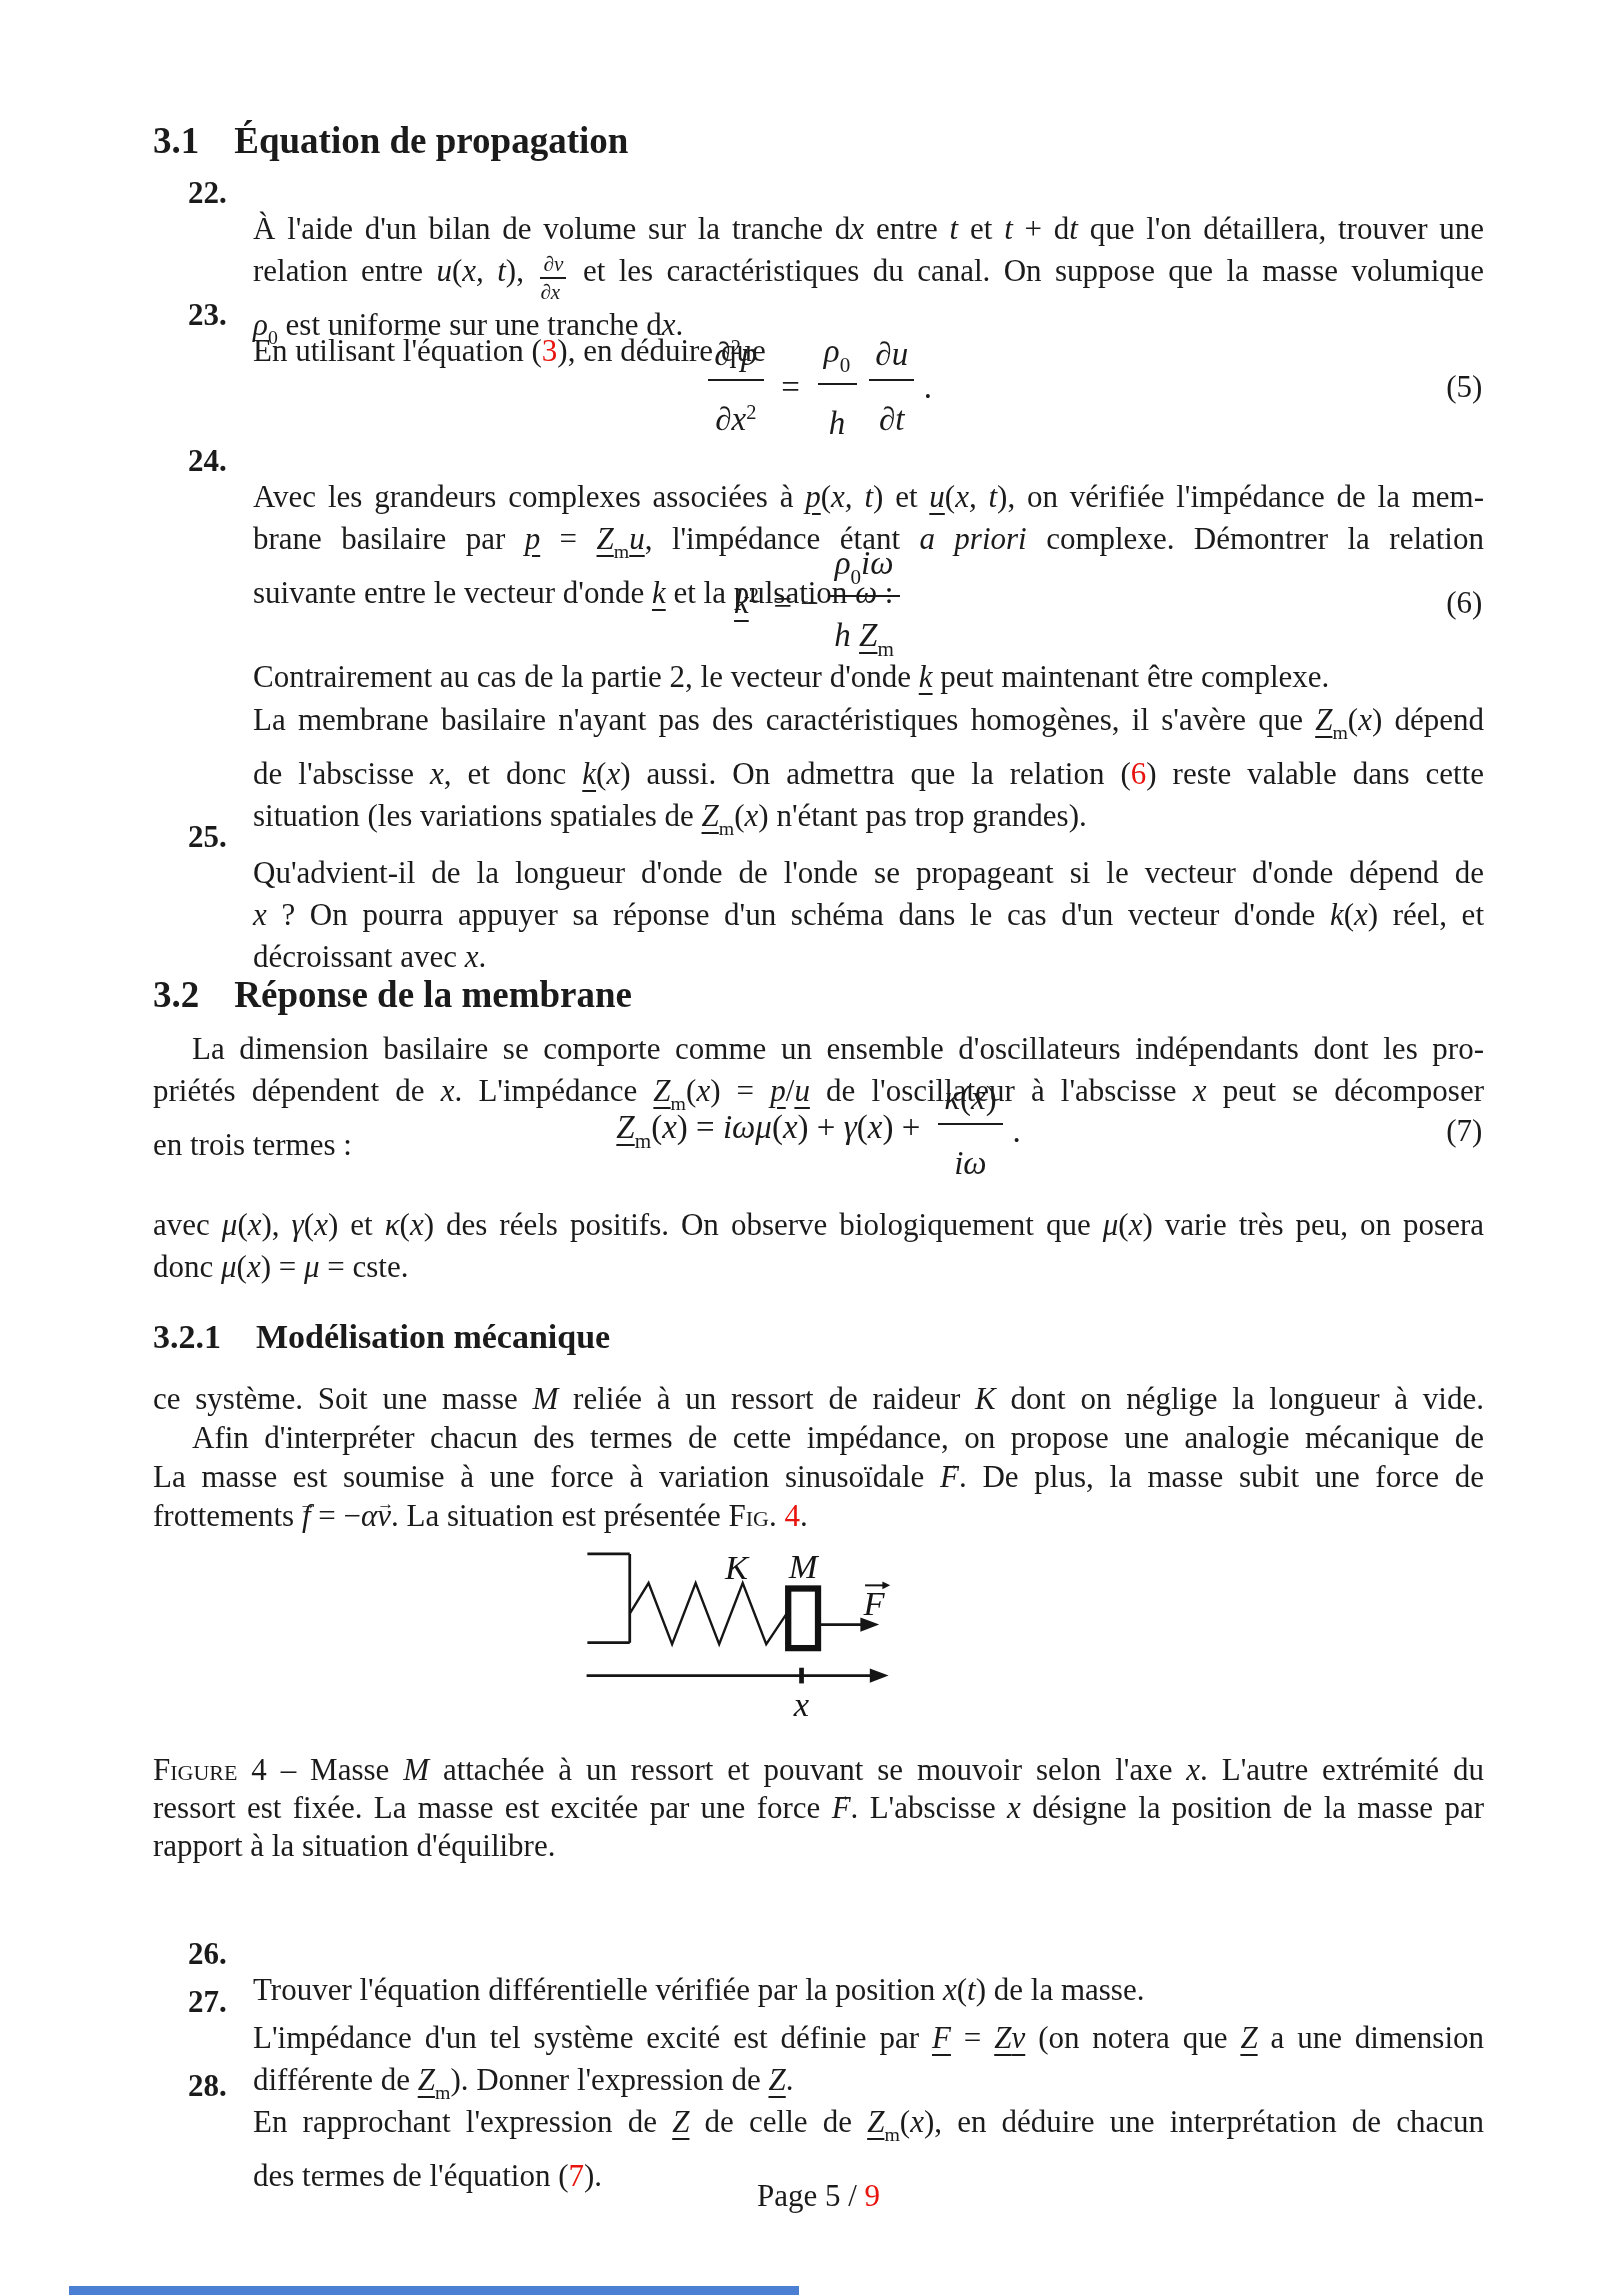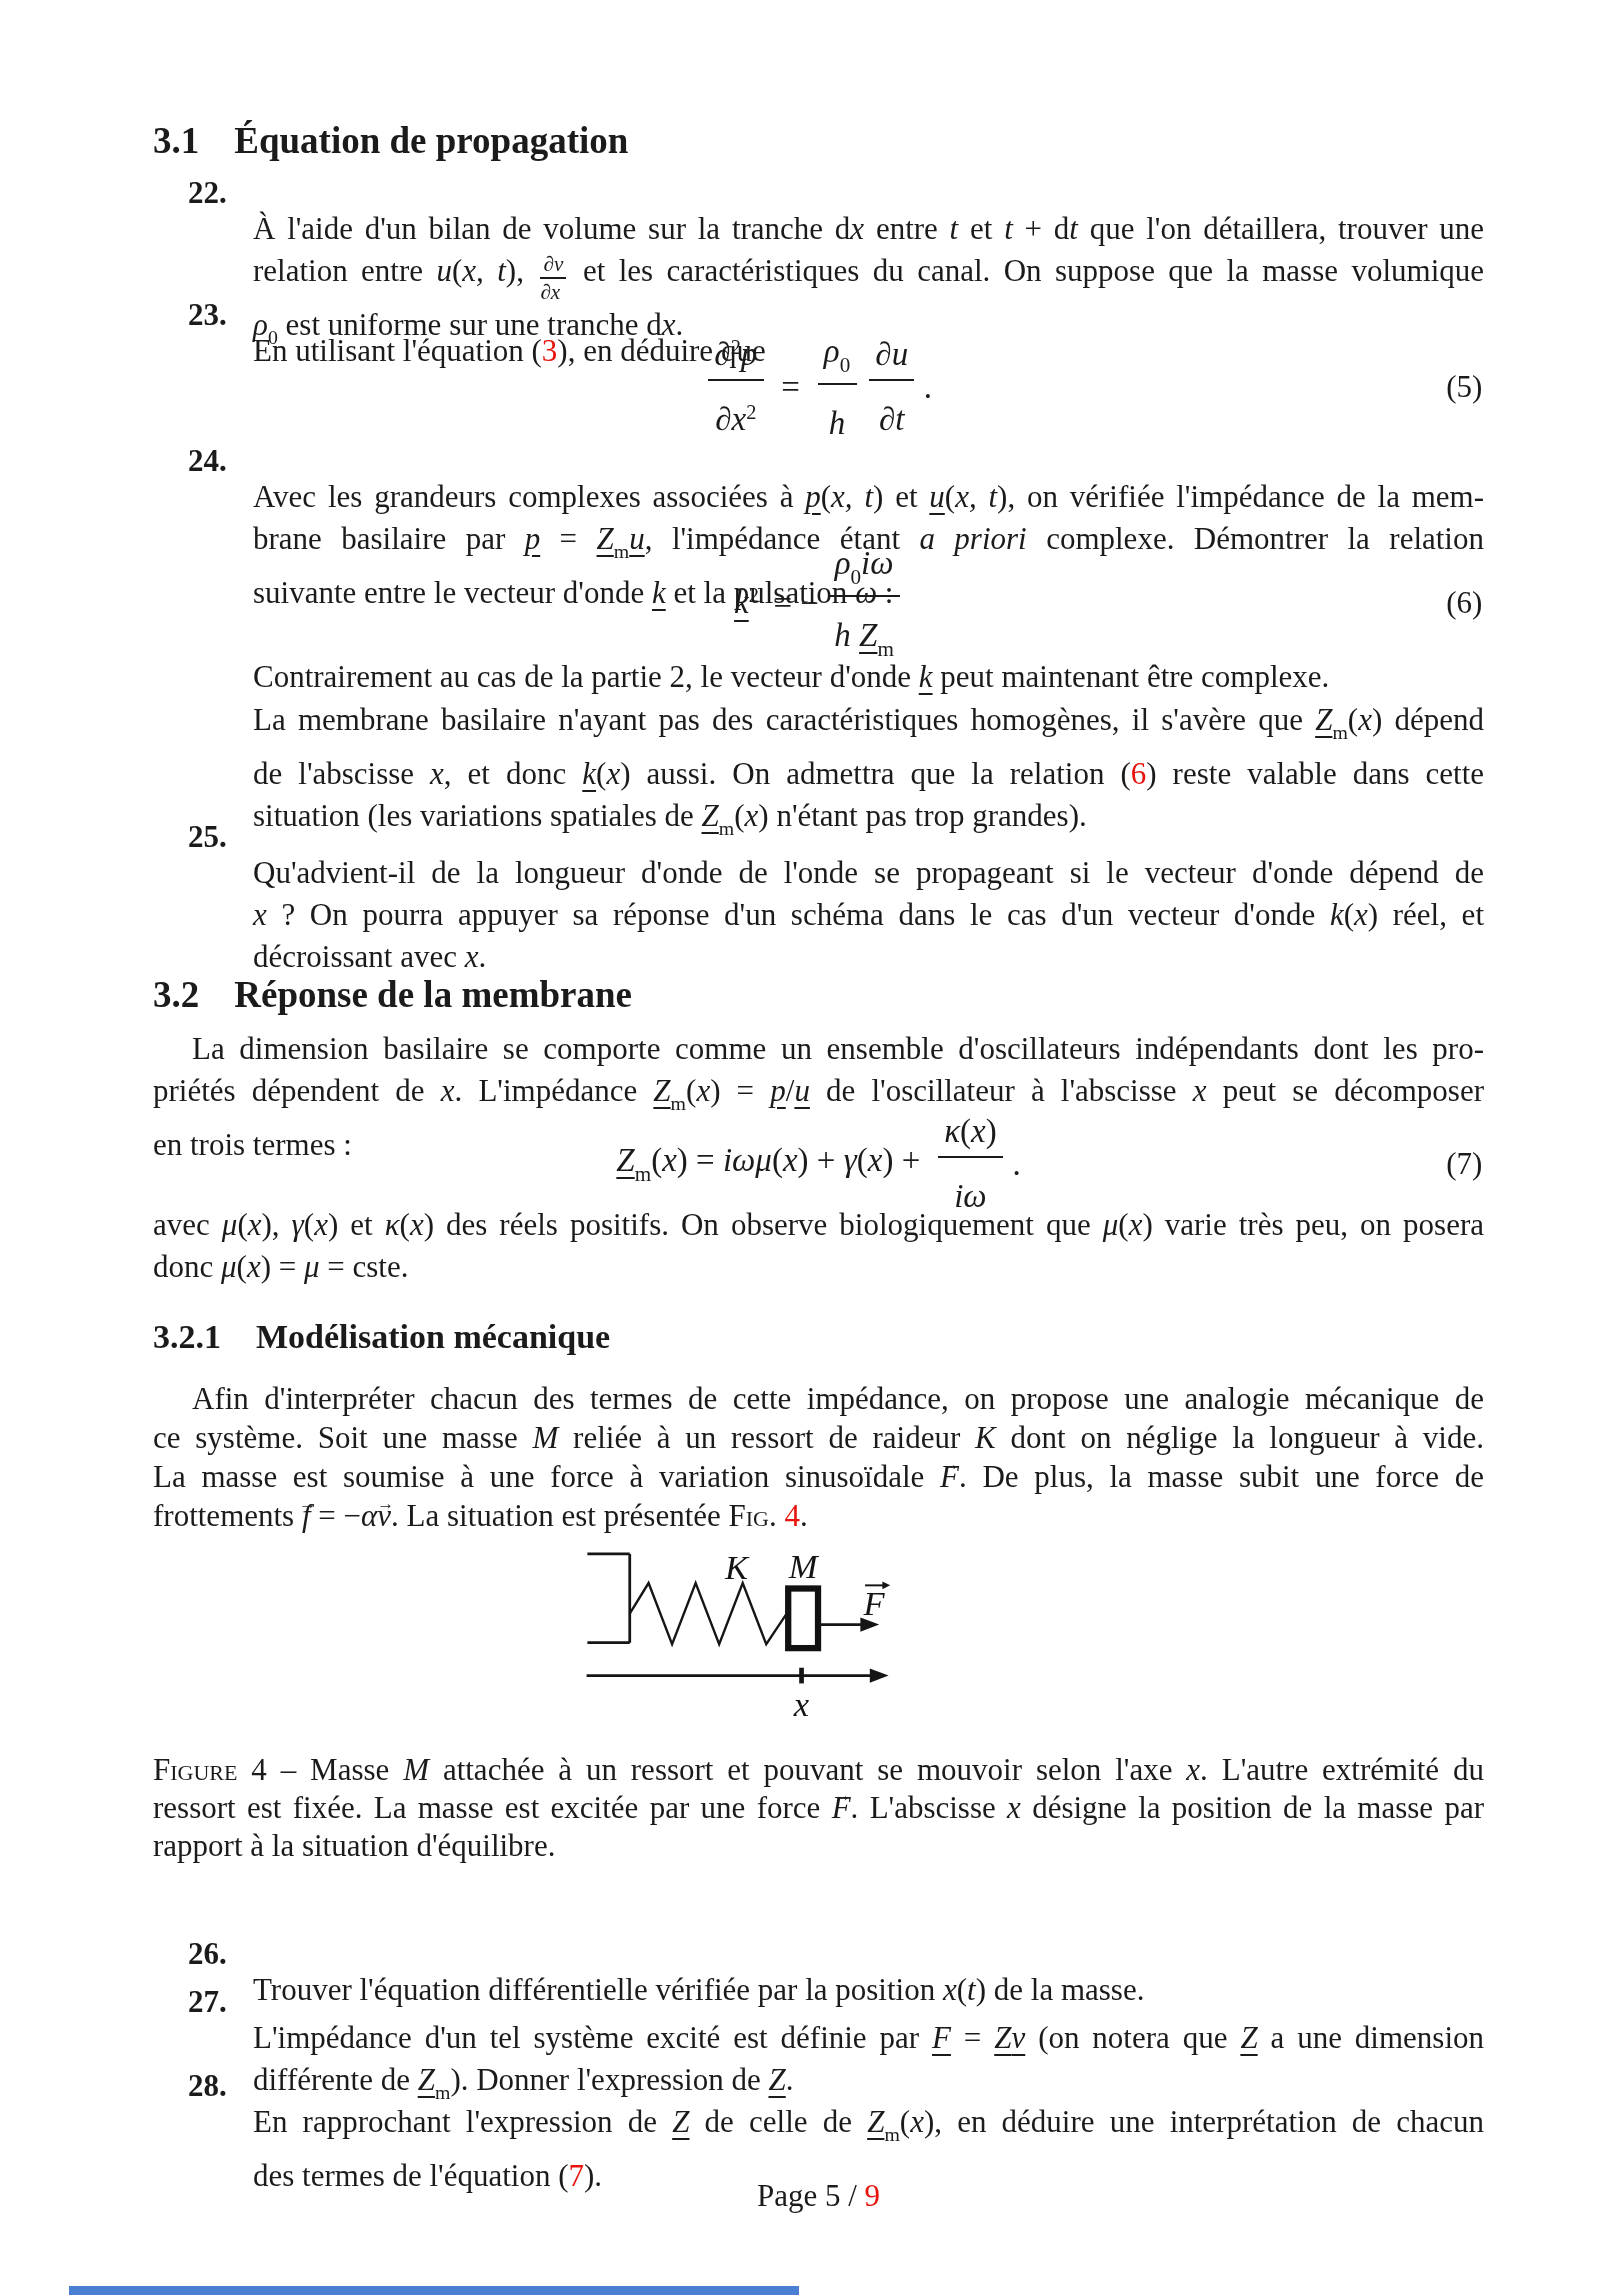--- a/index.html
+++ b/index.html
@@ -140,21 +140,21 @@
   <div class="blk body-left h1" style="top:973px;">
     <span class="hnum">3.2</span><span>Réponse de la membrane</span>
   </div>
 
   <div class="blk body-left" style="top:1028px;">
       <div class="tl just ind"><span class="">La dimension basilaire se comporte comme un ensemble d'oscillateurs indépendants dont les pro-</span></div>
       <div class="tl just"><span class="">priétés dépendent de </span><span class="it">x</span><span class="">. L'impédance </span><span class="it un">Z</span><span class="sb">m</span><span class="">(</span><span class="it">x</span><span class="">) = </span><span class="it un">p</span><span class="">/</span><span class="it un">u</span><span class=""> de l'oscillateur à l'abscisse </span><span class="it">x</span><span class=""> peut se décomposer</span></div>
       <div class="tl"><span class="">en trois termes :</span></div>
     </div>
 
-  <div class="eq" style="top:1120px;height:88px;">
+  <div class="eq" style="top:1087px;height:88px;">
     <div class="eqbody">
       <span class="eqlhs"><span class="it un">Z</span><span class="sb">m</span><span class="">(</span><span class="it">x</span><span class="">) = </span><span class="it">iωμ</span><span class="">(</span><span class="it">x</span><span class="">) + </span><span class="it">γ</span><span class="">(</span><span class="it">x</span><span class="">) + </span></span>
       <span class="frac">
           <span class="fn"><span class="it">κ</span><span class="">(</span><span class="it">x</span><span class="">)</span></span>
           <span class="fd"><span class="it">iω</span></span>
         </span>
       <span class="eqend">.</span>
     </div>
     <span class="eqnum">(7)</span>
   </div>
@@ -162,22 +162,22 @@
   <div class="blk body-left" style="top:1204px;">
       <div class="tl just"><span class="">avec </span><span class="it">μ</span><span class="">(</span><span class="it">x</span><span class="">), </span><span class="it">γ</span><span class="">(</span><span class="it">x</span><span class="">) et </span><span class="it">κ</span><span class="">(</span><span class="it">x</span><span class="">) des réels positifs. On observe biologiquement que </span><span class="it">μ</span><span class="">(</span><span class="it">x</span><span class="">) varie très peu, on posera</span></div>
       <div class="tl"><span class="">donc </span><span class="it">μ</span><span class="">(</span><span class="it">x</span><span class="">) = </span><span class="it">μ</span><span class=""> = cste.</span></div>
     </div>
 
   <div class="blk body-left h2" style="top:1318px;">
     <span class="hnum">3.2.1</span><span>Modélisation mécanique</span>
   </div>
 
   <div class="blk body-left lh50" style="top:1379px;">
+      <div class="tl just"><span class="">ce système. Soit une masse </span><span class="it">M</span><span class=""> reliée à un ressort de raideur </span><span class="it">K</span><span class=""> dont on néglige la longueur à vide.</span></div>
       <div class="tl just ind"><span class="">Afin d'interpréter chacun des termes de cette impédance, on propose une analogie mécanique de</span></div>
-      <div class="tl just"><span class="">ce système. Soit une masse </span><span class="it">M</span><span class=""> reliée à un ressort de raideur </span><span class="it">K</span><span class=""> dont on néglige la longueur à vide.</span></div>
       <div class="tl just"><span class="">La masse est soumise à une force à variation sinusoïdale </span><span class="vec">F</span><span class="">. De plus, la masse subit une force de</span></div>
       <div class="tl"><span class="">frottements </span><span class="vec">f</span><span class=""> = −</span><span class="it">α</span><span class="vec">v</span><span class="">. La situation est présentée </span><span class="sc">Fig.</span><span class=""> </span><span class="red" style="color: rgb(232, 19, 12);">4</span><span class="">.</span></div>
     </div>
 
   <svg class="figsvg" width="314" height="182" viewBox="0 0 400 232" style="font-size:39px">
     <path d="M8 14 H62 M62 14 V127 M8 127 H62" stroke="#151515" stroke-width="3.5" fill="none"></path>
     <polyline points="62,90 86,51 116,129 146,51 176,129 206,51 236,129 262,90 264,90" stroke="#151515" stroke-width="3" fill="none"></polyline>
     <rect x="264" y="58" width="38" height="76" fill="#ffffff" stroke="#111111" stroke-width="8"></rect>
     <text x="198" y="46" text-anchor="middle" font-size="44" font-style="italic" fill="#151515">K</text>
     <text x="283" y="44" text-anchor="middle" font-size="44" font-style="italic" fill="#151515">M</text>

